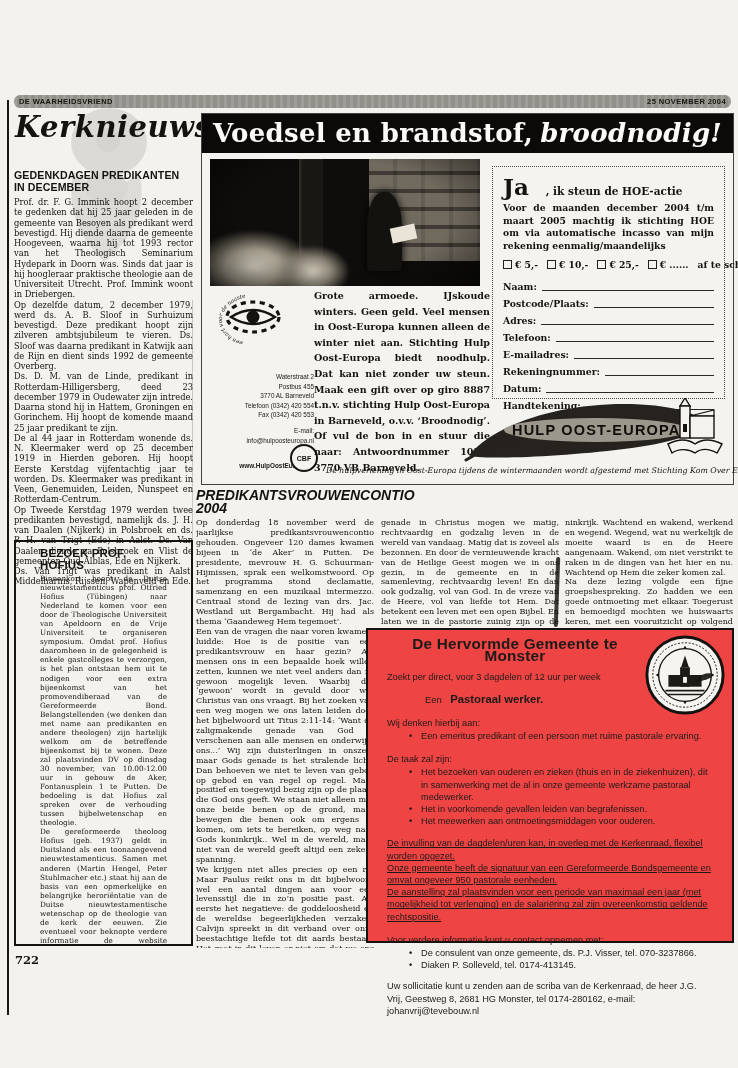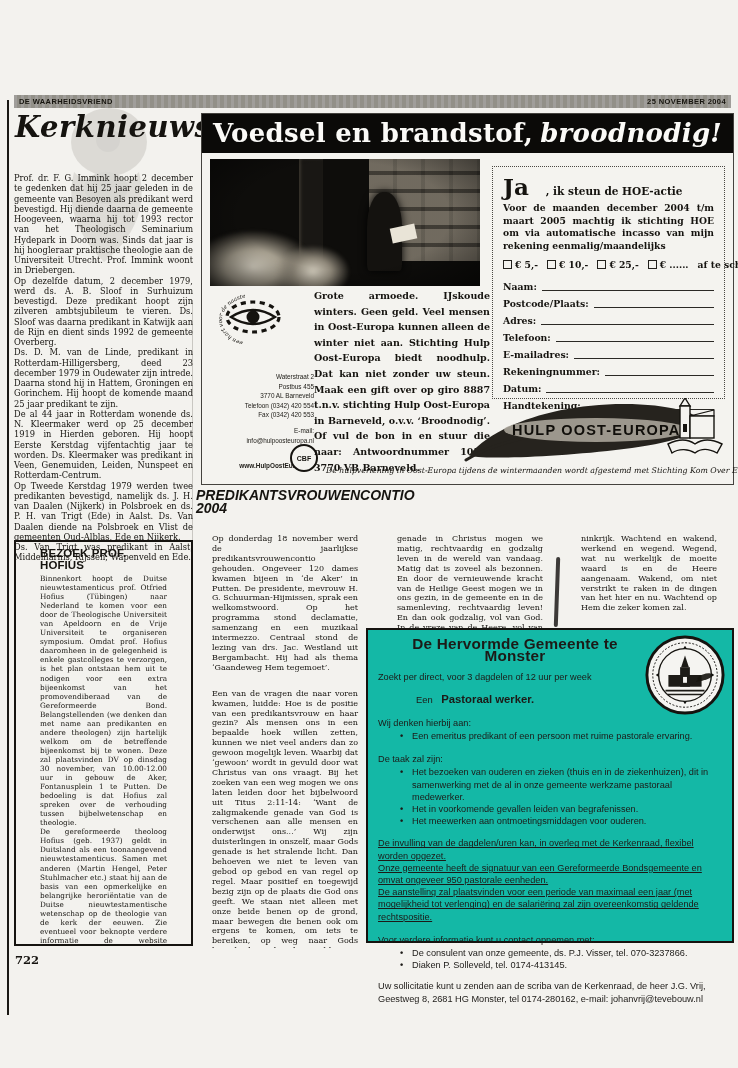--- a/index.html
+++ b/index.html
@@ -6,21 +6,21 @@
   .page{position:relative;width:738px;height:1068px;background:#f3f2ee;overflow:hidden;
         font-family:"DejaVu Serif",serif;color:#15130f;}
   
   .left-rule{position:absolute;left:7px;top:100px;width:2px;height:915px;background:#1a1814;}
   .col-shadow{position:absolute;left:192px;top:300px;width:1px;height:640px;background:#c9c7c2;}
   .ink-streak{position:absolute;left:555px;top:557px;width:4px;height:70px;background:#1c1a17;border-radius:2px;transform:rotate(2deg);opacity:.85;}
   
   .masthead{position:absolute;left:14px;top:95px;width:717px;height:13px;
     background:repeating-linear-gradient(90deg,#a09e9a 0 3px,#929088 3px 7px);
     display:flex;justify-content:space-between;align-items:center;padding:0 5px;box-sizing:border-box;
-    font-family:"Liberation Sans",sans-serif;font-weight:bold;font-size:7.5px;letter-spacing:.4px;color:#17150f;}
+    font-family:"Liberation Sans",sans-serif;font-weight:bold;font-size:7.5px;letter-spacing:.4px;color:#17150f;border-radius:6px;}
   
   .watermark{position:absolute;left:34px;top:102px;opacity:.22;}
   .section-title{position:absolute;left:15px;top:110px;font:bold italic 29px "DejaVu Serif",serif;letter-spacing:.5px;}
   
   .art1{position:absolute;left:14px;top:169px;width:179px;}
   .h-art{font-family:"Liberation Sans",sans-serif;font-weight:bold;font-size:10.6px;line-height:12px;letter-spacing:.1px;}
   .body-serif p{margin:0;font-size:8.3px;line-height:10.25px;text-align:justify;}
   .art1 .body-serif{margin-top:4px;}
   .art2{position:absolute;left:14px;top:540px;width:179px;height:406px;border:2px solid #15130f;
         padding:5px 24px;box-sizing:border-box;overflow:hidden;}
@@ -63,27 +63,27 @@
   .amounts span.amt{margin-right:9px;}
   .field{display:flex;align-items:flex-end;height:17px;}
   .field .lbl{font-weight:bold;font-size:9.3px;white-space:nowrap;}
   .field .line{flex:1;border-bottom:1.1px solid #2b2925;margin-left:5px;margin-bottom:1px;}
   .hoe-logo{position:absolute;left:262px;top:284px;}
   .ad-footnote{position:absolute;left:124px;top:352px;width:404px;font-style:italic;font-size:7.8px;white-space:nowrap;}
   
   .contio-title{position:absolute;left:196px;top:489px;font-family:"Liberation Sans",sans-serif;
                 font-weight:bold;font-size:14px;line-height:12.6px;font-style:italic;}
   .ccol{position:absolute;top:518px;width:178px;overflow:hidden;}
-  .ccol p{margin:16px;font-size:8.0px;line-height:9.9px;text-align:justify;}
+  .ccol p{margin:0;font-size:8.0px;line-height:9.9px;text-align:justify;}
   .ccol1{left:196px;height:430px;}
   .ccol2{left:381px;height:112px;}
   .ccol3{left:565px;width:168px;height:112px;}
   
   .monster{position:absolute;left:366px;top:628px;width:368px;height:315px;border:2px solid #15130f;
-           background:#14b8a6;box-sizing:border-box;padding:5px 10px 6px;
+           background:#ef4444;box-sizing:border-box;padding:5px 19px 6px;
            font-family:"Liberation Sans",sans-serif;font-size:9.2px;line-height:12.2px;color:#1c1a17;}
   .monster .m-title{font-weight:bold;font-size:15.3px;text-align:center;margin:3px 80px 0 10px;letter-spacing:.2px;}
   .monster .m-intro{margin-top:9px;}
   .monster .m-job{margin:9px 0 0 38px;}
   .monster .m-job .jp{font-size:9.4px;}
   .monster .m-job .jt{font-weight:bold;font-size:11.3px;margin-left:6px;}
   .monster .m-label{margin-top:11px;}
   .monster ul{margin:1px 0 0;padding:0;list-style:none;}
   .monster li{position:relative;padding-left:34px;}
   .monster li::before{content:"•";position:absolute;left:22px;font-weight:bold;}
@@ -109,20 +109,24 @@
 
   <svg class="watermark" width="140" height="170" viewBox="0 0 140 170">
     <ellipse cx="75" cy="40" rx="38" ry="34" fill="#8e8a82"></ellipse>
     <path d="M40 70 C 30 110, 50 140, 70 160 C 95 140, 115 110, 105 70 C 85 90, 60 90, 40 70 Z" fill="#97938a"></path>
     <ellipse cx="72" cy="86" rx="22" ry="16" fill="#7d7971"></ellipse>
     <circle cx="74" cy="38" r="12" fill="#6f6b63"></circle>
   </svg>
   <div class="section-title">Kerknieuws</div>
 
   <div class="art1">
+    <div class="h-art">
+      <div>GEDENKDAGEN PREDIKANTEN</div>
+      <div>IN DECEMBER</div>
+    </div>
     <div class="body-serif">
       <p>Prof. dr. F. G. Immink hoopt 2 december te gedenken dat hij 25 jaar geleden in de gemeente van Besoyen als predikant werd bevestigd. Hij diende daarna de gemeente Hoogeveen, waarna hij tot 1993 rector van het Theologisch Seminarium Hydepark in Doorn was. Sinds dat jaar is hij hoogleraar praktische theologie aan de Universiteit Utrecht. Prof. Immink woont in Driebergen.</p>
       <p>Op dezelfde datum, 2 december 1979, werd ds. A. B. Sloof in Surhuizum bevestigd. Deze predikant hoopt zijn zilveren ambtsjubileum te vieren. Ds. Sloof was daarna predikant in Katwijk aan de Rijn en dient sinds 1992 de gemeente Overberg.</p>
       <p>Ds. D. M. van de Linde, predikant in Rotterdam-Hilligersberg, deed 23 december 1979 in Oudewater zijn intrede. Daarna stond hij in Hattem, Groningen en Gorinchem. Hij hoopt de komende maand 25 jaar predikant te zijn.</p>
       <p>De al 44 jaar in Rotterdam wonende ds. N. Kleermaker werd op 25 december 1919 in Hierden geboren. Hij hoopt Eerste Kerstdag vijfentachtig jaar te worden. Ds. Kleermaker was predikant in Veen, Genemuiden, Leiden, Nunspeet en Rotterdam-Centrum.</p>
       <p>Op Tweede Kerstdag 1979 werden twee predikanten bevestigd, namelijk ds. J. H. van Daalen (Nijkerk) in Polsbroek en ds. P. H. van Trigt (Ede) in Aalst. Ds. Van Daalen diende na Polsbroek en Vlist de gemeenten Oud-Alblas, Ede en Nijkerk.</p>
       <p>Ds. Van Trigt was predikant in Aalst, Middelharnis, Rijssen, Wapenveld en Ede.</p>
     </div>
   </div>
 

